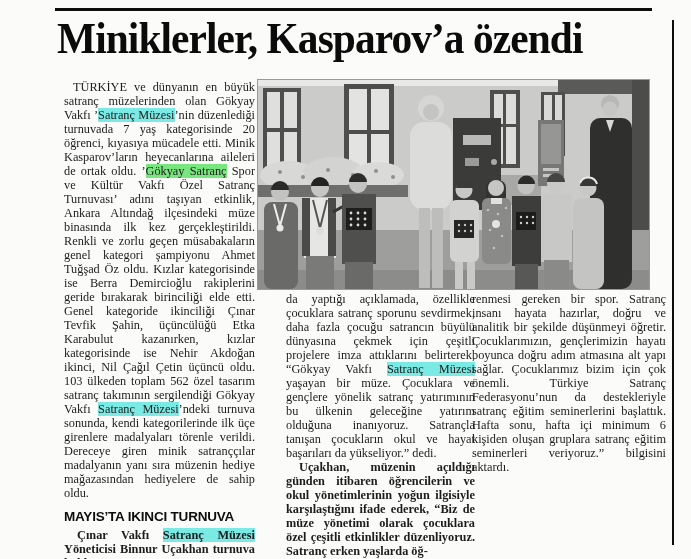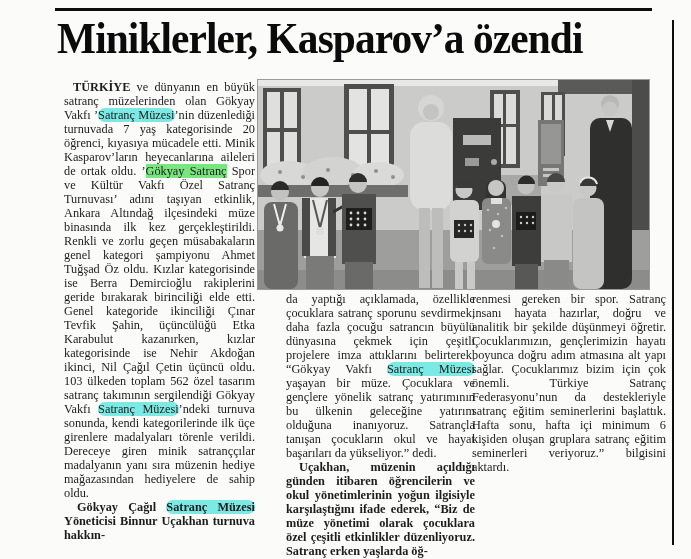--- a/index.html
+++ b/index.html
@@ -16,22 +16,22 @@
     font-weight:700;font-size:45px;line-height:1.1;letter-spacing:-1px;
     transform:scaleX(.92);transform-origin:left top;white-space:nowrap;color:#0b0b0b;
   }
   .col{position:absolute;text-align:justify;}
   .col-left{left:64px;top:80px;width:191px;}
   .col-mid{left:258px;top:292px;width:189px;margin-left:28px;}
   .col-right{left:452px;top:292px;width:194px;margin-left:20px;}
   .para{margin:0;font-size:12.3px;line-height:14px;}
   .para.indent{text-indent:13px;font-weight:bold;}
   .para.indent-sm{text-indent:9px;}
-  .bold{font-weight:700;}
-  .hl-cyan{background:var(--hl-cyan,#7be9e4);border-radius:7px;}
+  .bold{font-weight:400;}
+  .hl-cyan{background:var(--hl-cyan,#7be9e4);}
   .hl-green{background:var(--hl-green,#79e57e);}
   .subhead{
     margin:9px 0 4px 0;
     font-family:"Liberation Sans","DejaVu Sans",sans-serif;
     font-stretch:condensed;font-weight:700;font-size:13.5px;letter-spacing:-.2px;
     color:#0d0d0d;white-space:nowrap;
   }
   .photo{
     position:absolute;left:257px;top:79px;width:391px;height:209px;margin:0;
     border:1px solid #9a9a98;background:#cbcbca;overflow:hidden;
@@ -214,21 +214,22 @@
         <circle cx="330" cy="108" r="8.5" fill="#c8c8c6"></circle>
         <path d="M322 106 a8.5 8.5 0 0 1 17 0 Z" fill="#383836"></path>
         <path d="M322 103 a9 9 0 0 1 17 1" stroke="#e8e8e6" stroke-width="2" fill="none"></path>
         <rect x="315" y="118" width="31" height="91" rx="8" fill="#c4c4c2"></rect>
       </g>
     </svg>
   </figure>
 
   <div class="col col-left">
     <p class="para indent-sm"><span class="bold">TÜRKİYE</span><span> ve dünyanın en büyük satranç müzelerinden olan Gökyay Vakfı ’</span><span class="hl-cyan">Satranç Müzesi</span><span>’nin düzenlediği turnuvada 7 yaş kategorisinde 20 öğrenci, kıyasıya mücadele etti. Minik Kasparov’ların heyecanlarına aileleri de ortak oldu. ’</span><span class="hl-green">Gökyay Satranç</span><span> Spor ve Kültür Vakfı Özel Satranç Turnuvası’ adını taşıyan etkinlik, Ankara Altındağ ilçesindeki müze binasında ilk kez gerçekleştirildi.  Renkli ve zorlu geçen müsabakaların genel kategori şampiyonu Ahmet Tuğşad Öz oldu. Kızlar kategorisinde ise Berra Demircioğlu rakiplerini geride bırakarak birinciliği elde etti. Genel kategoride ikinciliği Çınar Tevfik Şahin, üçüncülüğü Etka Karabulut kazanırken, kızlar kategorisinde ise Nehir Akdoğan ikinci, Nil Çağıl Çetin üçüncü oldu. 103 ülkeden toplam 562 özel tasarım satranç takımının sergilendiği Gökyay Vakfı </span><span class="hl-cyan">Satranç Müzesi</span><span>’ndeki turnuva sonunda, kendi kategorilerinde ilk üçe girenlere madalyaları törenle verildi. Dereceye giren minik satranççılar madalyanın yanı sıra müzenin hediye mağazasından hediyelere de sahip oldu.</span></p>
-    <p class="para indent"><span>Gökyay Çağıl </span><span class="hl-cyan">Satranç Müzesi</span><span> Yöneticisi Binnur Uçakhan turnuva hakkın-</span></p>
+    <h2 class="subhead">MAYIS’TA IKINCI TURNUVA</h2>
+    <p class="para indent"><span>Çınar Vakfı </span><span class="hl-cyan">Satranç Müzesi</span><span> Yöneticisi Binnur Uçakhan turnuva hakkın-</span></p>
   </div>
 
   <div class="col col-mid">
     <p class="para"><span>da yaptığı açıklamada, özellikle çocuklara satranç sporunu sevdirmek, daha fazla çocuğu satrancın büyülü dünyasına çekmek için çeşitli projelere imza attıklarını belirterek, “Gökyay Vakfı </span><span class="hl-cyan">Satranç Müzesi</span><span> yaşayan bir müze. Çocuklara ve gençlere yönelik satranç yatırımının bu ülkenin geleceğine yatırım olduğuna inanıyoruz. Satrançla tanışan çocukların okul ve hayat başarıları da yükseliyor.” dedi.</span></p>
     <p class="para indent"><span>Uçakhan, müzenin açıldığı günden itibaren öğrencilerin ve okul yönetimlerinin yoğun ilgisiyle karşılaştığını ifade ederek, “Biz de müze yönetimi olarak çocuklara özel çeşitli etkinlikler düzenliyoruz. Satranç erken yaşlarda öğ-</span></p>
   </div>
 
   <div class="col col-right">
     <p class="para"><span>renmesi gereken bir spor. Satranç insanı hayata hazırlar, doğru ve analitik bir şekilde düşünmeyi öğretir. Çocuklarımızın, gençlerimizin hayatı boyunca doğru adım atmasına alt yapı sağlar. Çocuklarımız bizim için çok önemli. Türkiye Satranç Federasyonu’nun da destekleriyle satranç eğitim seminerlerini başlattık. Hafta sonu, hafta içi minimum 6 kişiden oluşan gruplara satranç eğitim seminerleri veriyoruz.” bilgisini aktardı.</span></p>
   </div>

